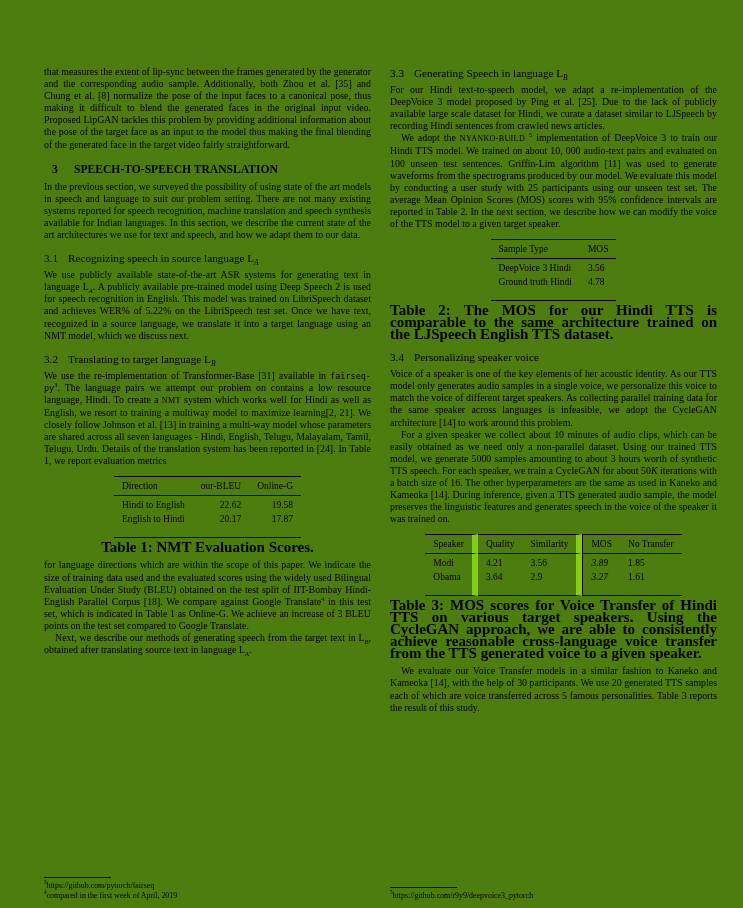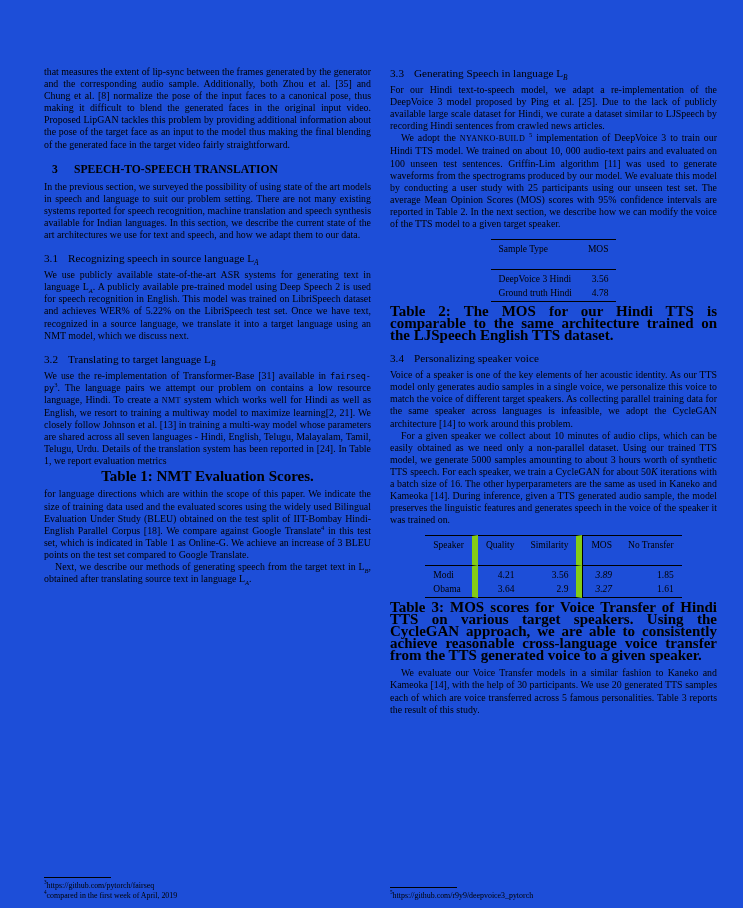--- a/index.html
+++ b/index.html
@@ -1,19 +1,19 @@
 <!DOCTYPE html>
 <html lang="en"><head>
 <meta charset="utf-8">
 <style>
   html, body { margin: 0; padding: 0; background: #ffffff; }
   .page {
     position: relative;
     width: 743px; height: 908px;
-    background: #1d4ed8;
+    background: #4d7c0f;
     font-family: "Liberation Serif", serif;
     color: #000000;
     overflow: hidden;
   }
   .col { position: absolute; top: 66px; height: 838px; }
   .col-left  { left: 44px;  width: 327px; }
   .col-right { left: 390px; width: 327px; }
 
   p.body {
     margin: 0;
@@ -46,26 +46,26 @@
   .seg-sc   { font-size: 0.82em; letter-spacing: 0.3px; }
   .seg-i    { font-style: italic; }
 
   
   table.tbl {
     border-collapse: separate; border-spacing: 0;
     font-size: 9.5px; line-height: 12px;
     margin: 9px auto 0 auto;
   }
   .tbl th, .tbl td { padding: 1px 8px; font-weight: normal; }
-  .tbl thead th { border-top: 1px solid #000; border-bottom: 1px solid #000; padding-top: 3px; padding-bottom: 14px; }
+  .tbl thead th { border-top: 1px solid #000; border-bottom: 1px solid #000; padding-top: 3px; padding-bottom: 3px; }
   .tbl tbody tr:first-child td { padding-top: 3px; }
-  .tbl tbody tr:last-child td { border-bottom: 1px solid #000; padding-bottom: 2px; }
+  .tbl tbody tr:last-child td { border-bottom: 1px solid #000; padding-bottom: 12px; }
   .al { text-align: left; }
   .ar { text-align: right; }
-  .ac { text-align: right; }
+  .ac { text-align: left; }
   .vr { border-right: 6px solid #84cc16; }
   .vl { border-left: 1px solid #000; }
   .c-bold { font-weight: bold; font-style: italic; }
 
   p.caption {
     margin: 3px 0 0 0;
     font-size: 15px;
     line-height: 12px;
     font-weight: bold;
   }
@@ -98,20 +98,41 @@
     </h3>
 
     <p class="body"><span>We use publicly available state-of-the-art ASR systems for generating text in language L</span><span class="seg-subi">A</span><span>. A publicly available pre-trained model using Deep Speech 2 is used for speech recognition in English. This model was trained on LibriSpeech dataset and achieves WER% of 5.22% on the LibriSpeech test set. Once we have text, recognized in a source language, we translate it into a target language using an NMT model, which we discuss next.</span></p>
 
     <h3 class="subsec">
       <span class="subsec-num">3.2</span><span><span>Translating to target language L</span><span class="seg-subi">B</span></span>
     </h3>
 
     <p class="body"><span>We use the re-implementation of Transformer-Base [31] available in </span><span class="seg-mono">fairseq-py</span><span class="seg-sup">3</span><span>. The language pairs we attempt our problem on contains a low resource language, Hindi. To create a </span><span class="seg-sc">NMT</span><span> system which works well for Hindi as well as English, we resort to training a multiway model to maximize learning[2, 21]. We closely follow Johnson et al. [13] in training a multi-way model whose parameters are shared across all seven languages - Hindi, English, Telugu, Malayalam, Tamil, Telugu, Urdu. Details of the translation system has been reported in [24]. In Table 1, we report evaluation metrics</span></p>
 
+    <table class="tbl">
+      <thead>
+        <tr>
+          <th class="al">Direction</th>
+          <th class="ar">our-BLEU</th>
+          <th class="ar">Online-G</th>
+        </tr>
+      </thead>
+      <tbody>
+        <tr>
+          <td class="al">Hindi to English</td>
+          <td class="ar">22.62</td>
+          <td class="ar">19.58</td>
+        </tr>
+        <tr>
+          <td class="al">English to Hindi</td>
+          <td class="ar">20.17</td>
+          <td class="ar">17.87</td>
+        </tr>
+      </tbody>
+    </table>
     <p class="caption center">Table 1: NMT Evaluation Scores.</p>
     <div class="tbl-gap"></div>
 
     <p class="body"><span>for language directions which are within the scope of this paper. We indicate the size of training data used and the evaluated scores using the widely used Bilingual Evaluation Under Study (BLEU) obtained on the test split of IIT-Bombay Hindi-English Parallel Corpus [18]. We compare against Google Translate</span><span class="seg-sup">4</span><span> in this test set, which is indicated in Table 1 as Online-G. We achieve an increase of 3 BLEU points on the test set compared to Google Translate.</span></p>
     <p class="body indent"><span>Next, we describe our methods of generating speech from the target text in L</span><span class="seg-subi">B</span><span>, obtained after translating source text in language L</span><span class="seg-subi">A</span><span>.</span></p>
 
     <div class="fnblock">
       <div class="fnrule"></div>
       <p class="footnote"><span class="seg-sup">3</span><span>https://github.com/pytorch/fairseq</span></p>
       <p class="footnote"><span class="seg-sup">4</span><span>compared in the first week of April, 2019</span></p>

